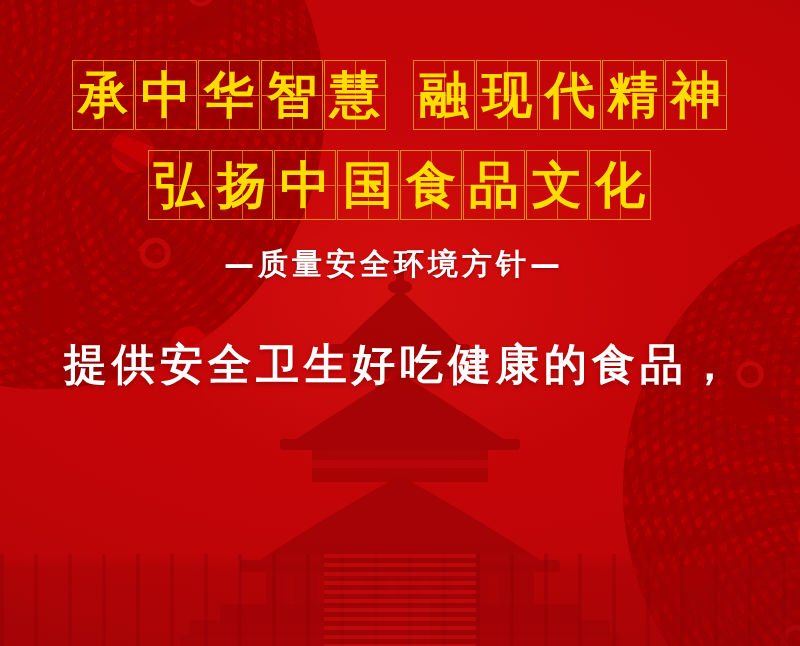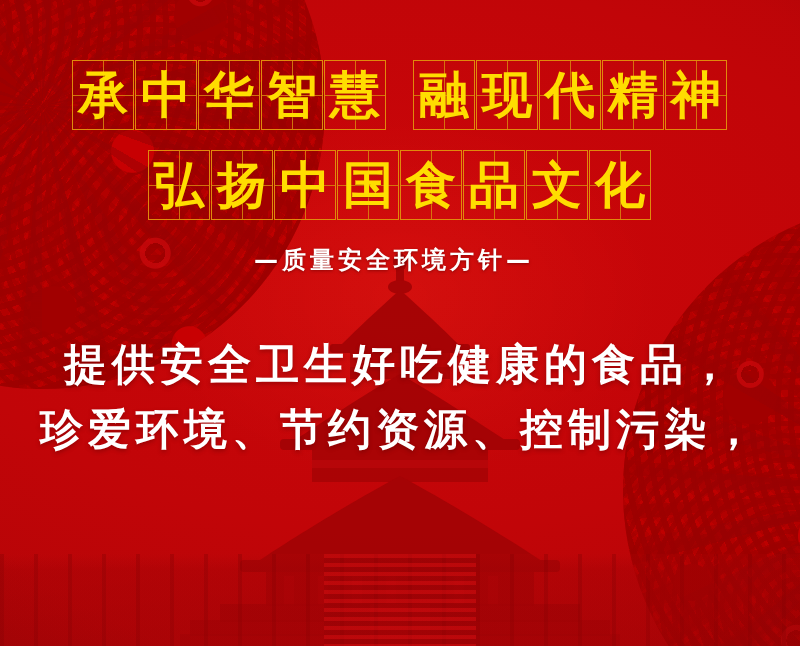--- a/index.html
+++ b/index.html
@@ -144,21 +144,21 @@
     font-size:50px;line-height:1;
     color:#ffdd00;
     text-shadow:0 1px 0 rgba(120,60,0,.35);
   }
 
   
   #subtitle{
     position:absolute;top:244px;left:0;right:12px;
     text-align:center;
     color:#ffffff;
-    font-size:24px;font-weight:700;
+    font-size:30px;font-weight:700;
     letter-spacing:4px;
     text-shadow:0 1px 3px rgba(90,0,2,.55);
   }
 
   
   #body-lines{
     position:absolute;top:332px;left:0;right:0;
   }
   .body-line{
     text-align:center;
@@ -309,17 +309,16 @@
         <div class="glyph-cell">
             <span class="glyph">化</span>
           </div>
       </div>
     </div>
 
     <div id="subtitle">—质量安全环境方针—</div>
 
     <div id="body-lines">
       <div class="body-line">提供安全卫生好吃健康的食品，</div>
-      <div class="body-line">珍爱环境、节约资源、控制污染，</div>
     </div>
 
   </div>
 </div>
 
 </body></html>

